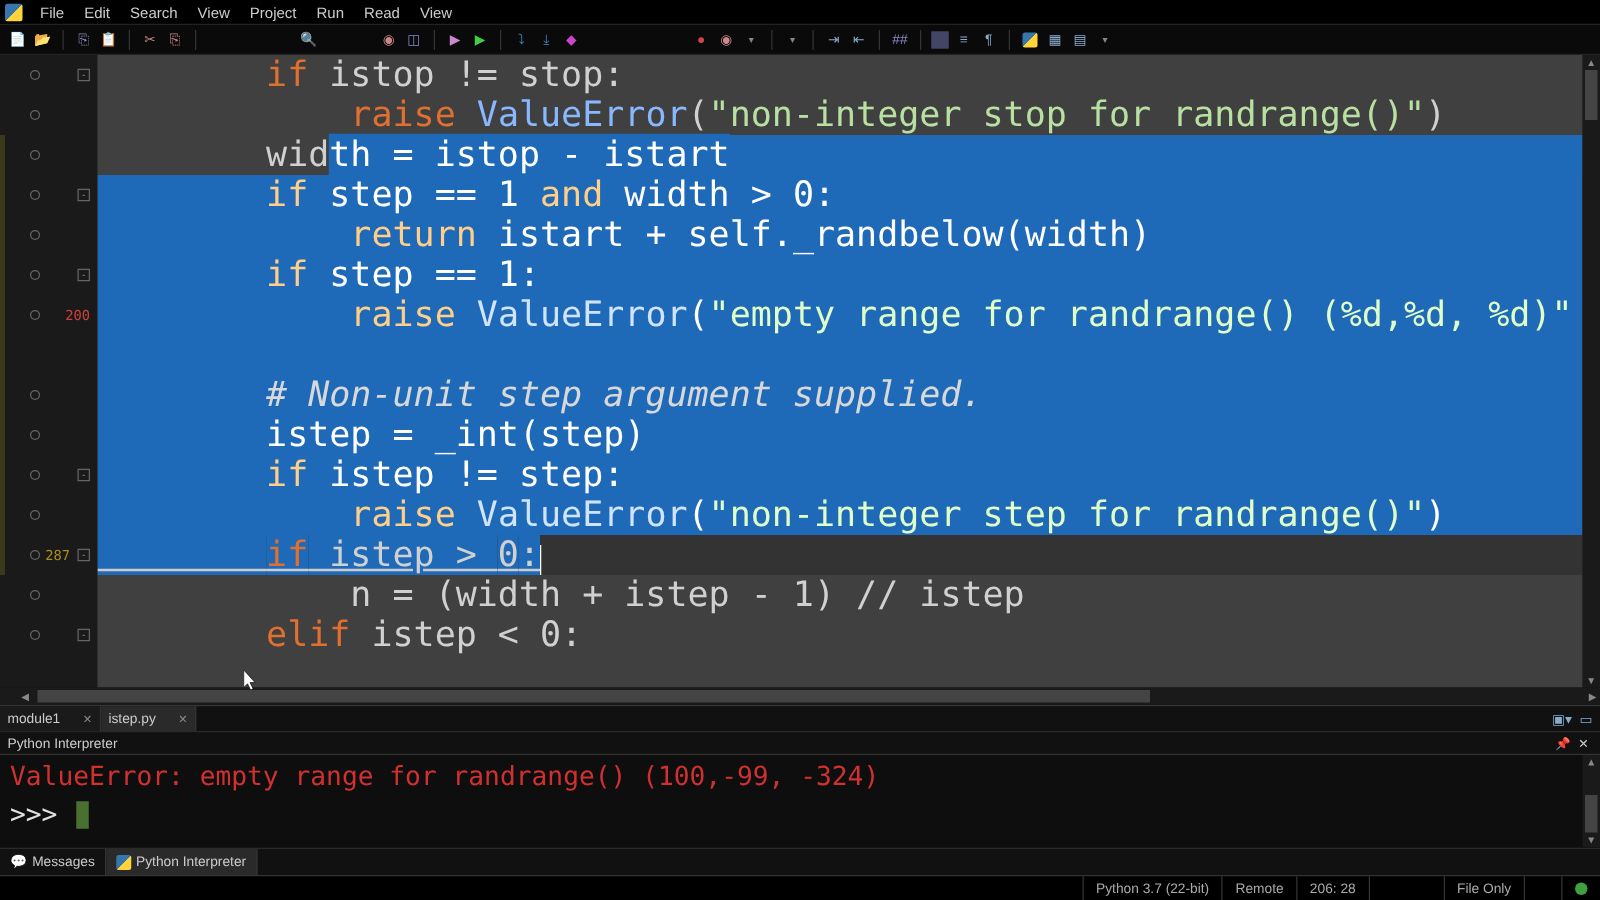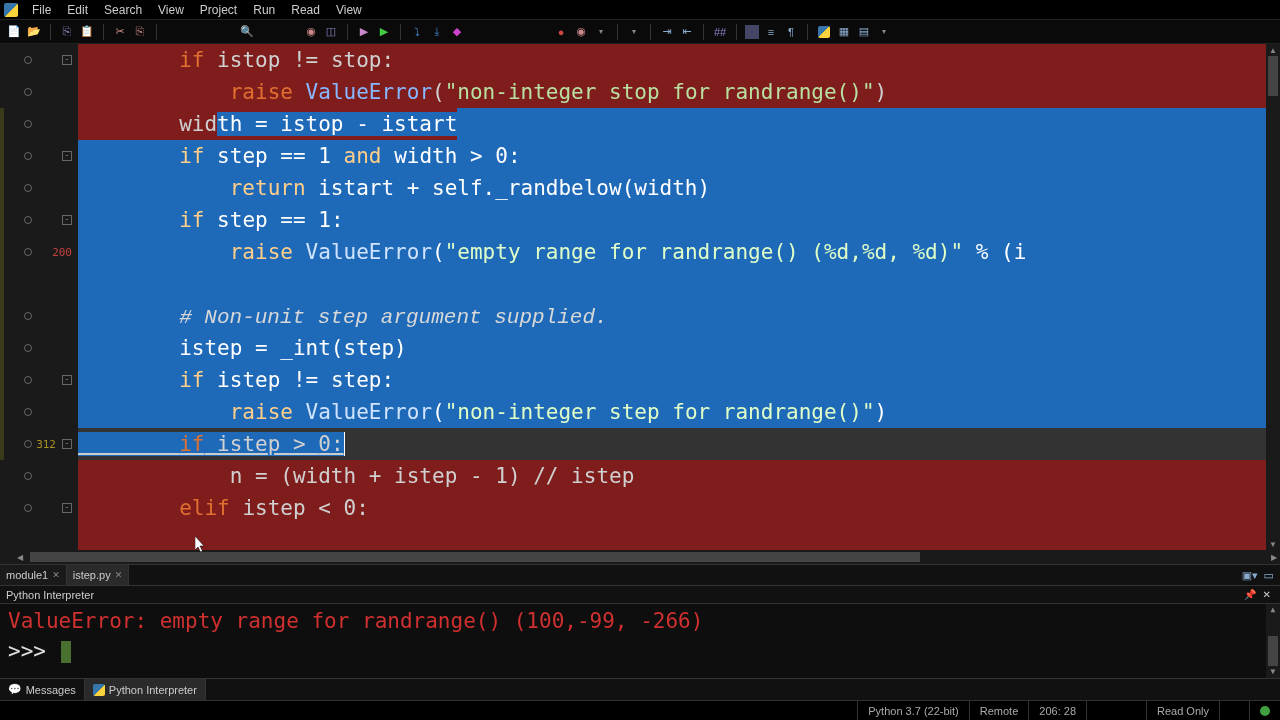--- a/index.html
+++ b/index.html
@@ -88,45 +88,45 @@
 .linenum { font-size: 11px; color: #a89020; }
 .linenum-red { color: #c84040; text-align: right; }
 .gutter-highlight-indicator {
   width: 4px; height: 100%;
   background: #3a3a1a;
   position: absolute; left: 0;
 }
 .code {
   flex: 1;
   font-family: Consolas, monospace;
-  font-size: 21px;
+  font-size: 28px;
   line-height: 32px;
   white-space: pre;
   overflow: hidden;
-  background: #7f1d1d;
+  background: #404040;
   position: relative;
 }
 .code-line {
   height: 32px;
   padding-left: 0;
 }
 .sel {
   background: #1e6ab8;
 }
 .code-line.current {
   background: #333;
   text-decoration: underline;
 }
 .kw { color: #e07030; }
 .kw-sel { color: #ffcf8a; }
 .fn { color: #88b8ff; }
 .fn-sel { color: #d0e4ff; }
 .str { color: #b8e0a0; }
 .str-sel { color: #e0ffc8; }
-.cmt-sel { color: #d8d8d8; font-style: italic; font-family: Liberation Mono, monospace; }
+.cmt-sel { color: #d8d8d8; font-style: italic; }
 .txt { color: #d0d0d0; }
 .txt-sel { color: #fff; }
 .caret {
   display: inline-block;
   width: 1px; height: 24px;
   background: #fff;
   vertical-align: text-bottom;
 }
 .editor-vscroll {
   width: 14px;
@@ -181,21 +181,21 @@
   align-items: stretch;
   border-top: 1px solid #333;
   border-bottom: 1px solid #333;
 }
 .file-tab {
   display: flex; align-items: center;
   padding: 0 6px;
   font-size: 11px;
   border-right: 1px solid #333;
   background: #1a1a1a;
-  gap: 4px;
+  gap: 18px;
   text-align: center;
 }
 .file-tab.active { background: #2a2a2a; }
 .tab-close { font-size: 9px; color: #888; }
 .tabs-spacer { flex: 1; }
 .tabs-right-icons { display: flex; align-items: center; gap: 6px; padding-right: 6px; }
 
 .panel-title {
   height: 18px;
   background: #111;
@@ -384,21 +384,21 @@
         <div class="breakpoint-dot"></div>
         <div class="fold-box">-</div>
       </div>
       <div class="gutter-row">
         <div class="gutter-highlight-indicator"></div>
         <div class="breakpoint-dot"></div>
       </div>
       <div class="gutter-row">
         <div class="gutter-highlight-indicator"></div>
         <div class="breakpoint-dot"></div>
-        <span class="linenum">312</span>
+        <span class="linenum">287</span>
         <div class="fold-box">-</div>
       </div>
       <div class="gutter-row">
         <div class="breakpoint-dot"></div>
       </div>
       <div class="gutter-row">
         <div class="breakpoint-dot"></div>
         <div class="fold-box">-</div>
       </div>
     </div>
@@ -437,21 +437,21 @@
 </div>
 
 <div class="panel-title">
   <span>Python Interpreter</span>
   <div class="panel-title-spacer"></div>
   <span class="pin-icon">📌</span>
   <span class="x-icon">✕</span>
 </div>
 
 <div class="console">
-  <div><span class="err">ValueError: empty range for randrange() (100,-99, -266)</span></div>
+  <div><span class="err">ValueError: empty range for randrange() (100,-99, -324)</span></div>
   <div><span class="prompt">&gt;&gt;&gt; </span><span class="console-caret"></span></div>
   <div class="console-vscroll">
     <div class="vscroll-arrow" style="top:0">▲</div>
     <div class="console-vscroll-thumb"></div>
     <div class="vscroll-arrow" style="bottom:0">▼</div>
   </div>
 </div>
 
 <div class="bottom-tabs">
   <div class="bottom-tab">
@@ -463,18 +463,18 @@
     <span>Python Interpreter</span>
   </div>
 </div>
 
 <div class="statusbar">
   <div class="status-spacer"></div>
   <div class="status-cell">Python 3.7 (22-bit)</div>
   <div class="status-cell">Remote</div>
   <div class="status-cell">206: 28</div>
   <div class="status-cell" style="width:60px"></div>
-  <div class="status-cell">Read Only</div>
+  <div class="status-cell">File Only</div>
   <div class="status-cell" style="width:30px"></div>
   <div class="status-cell">
       <div class="status-dot-green"></div>
     </div>
 </div>
 
 </body></html>

